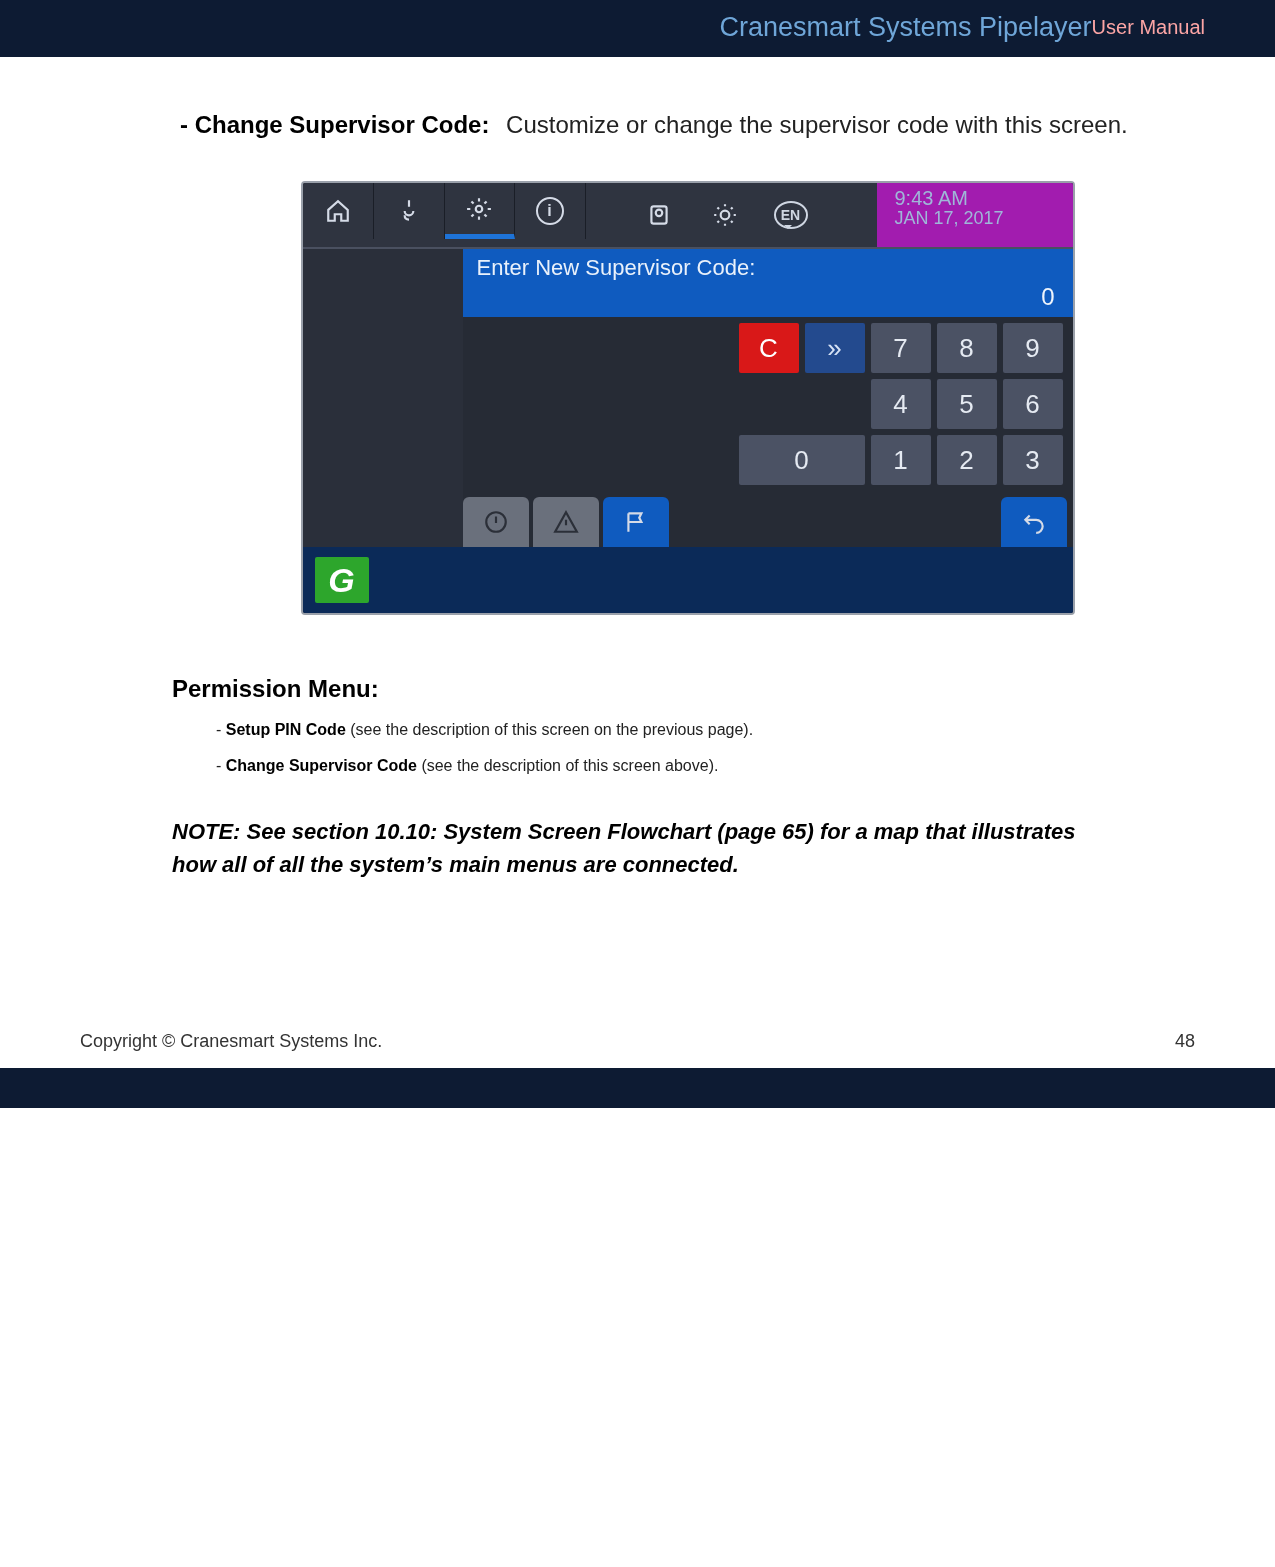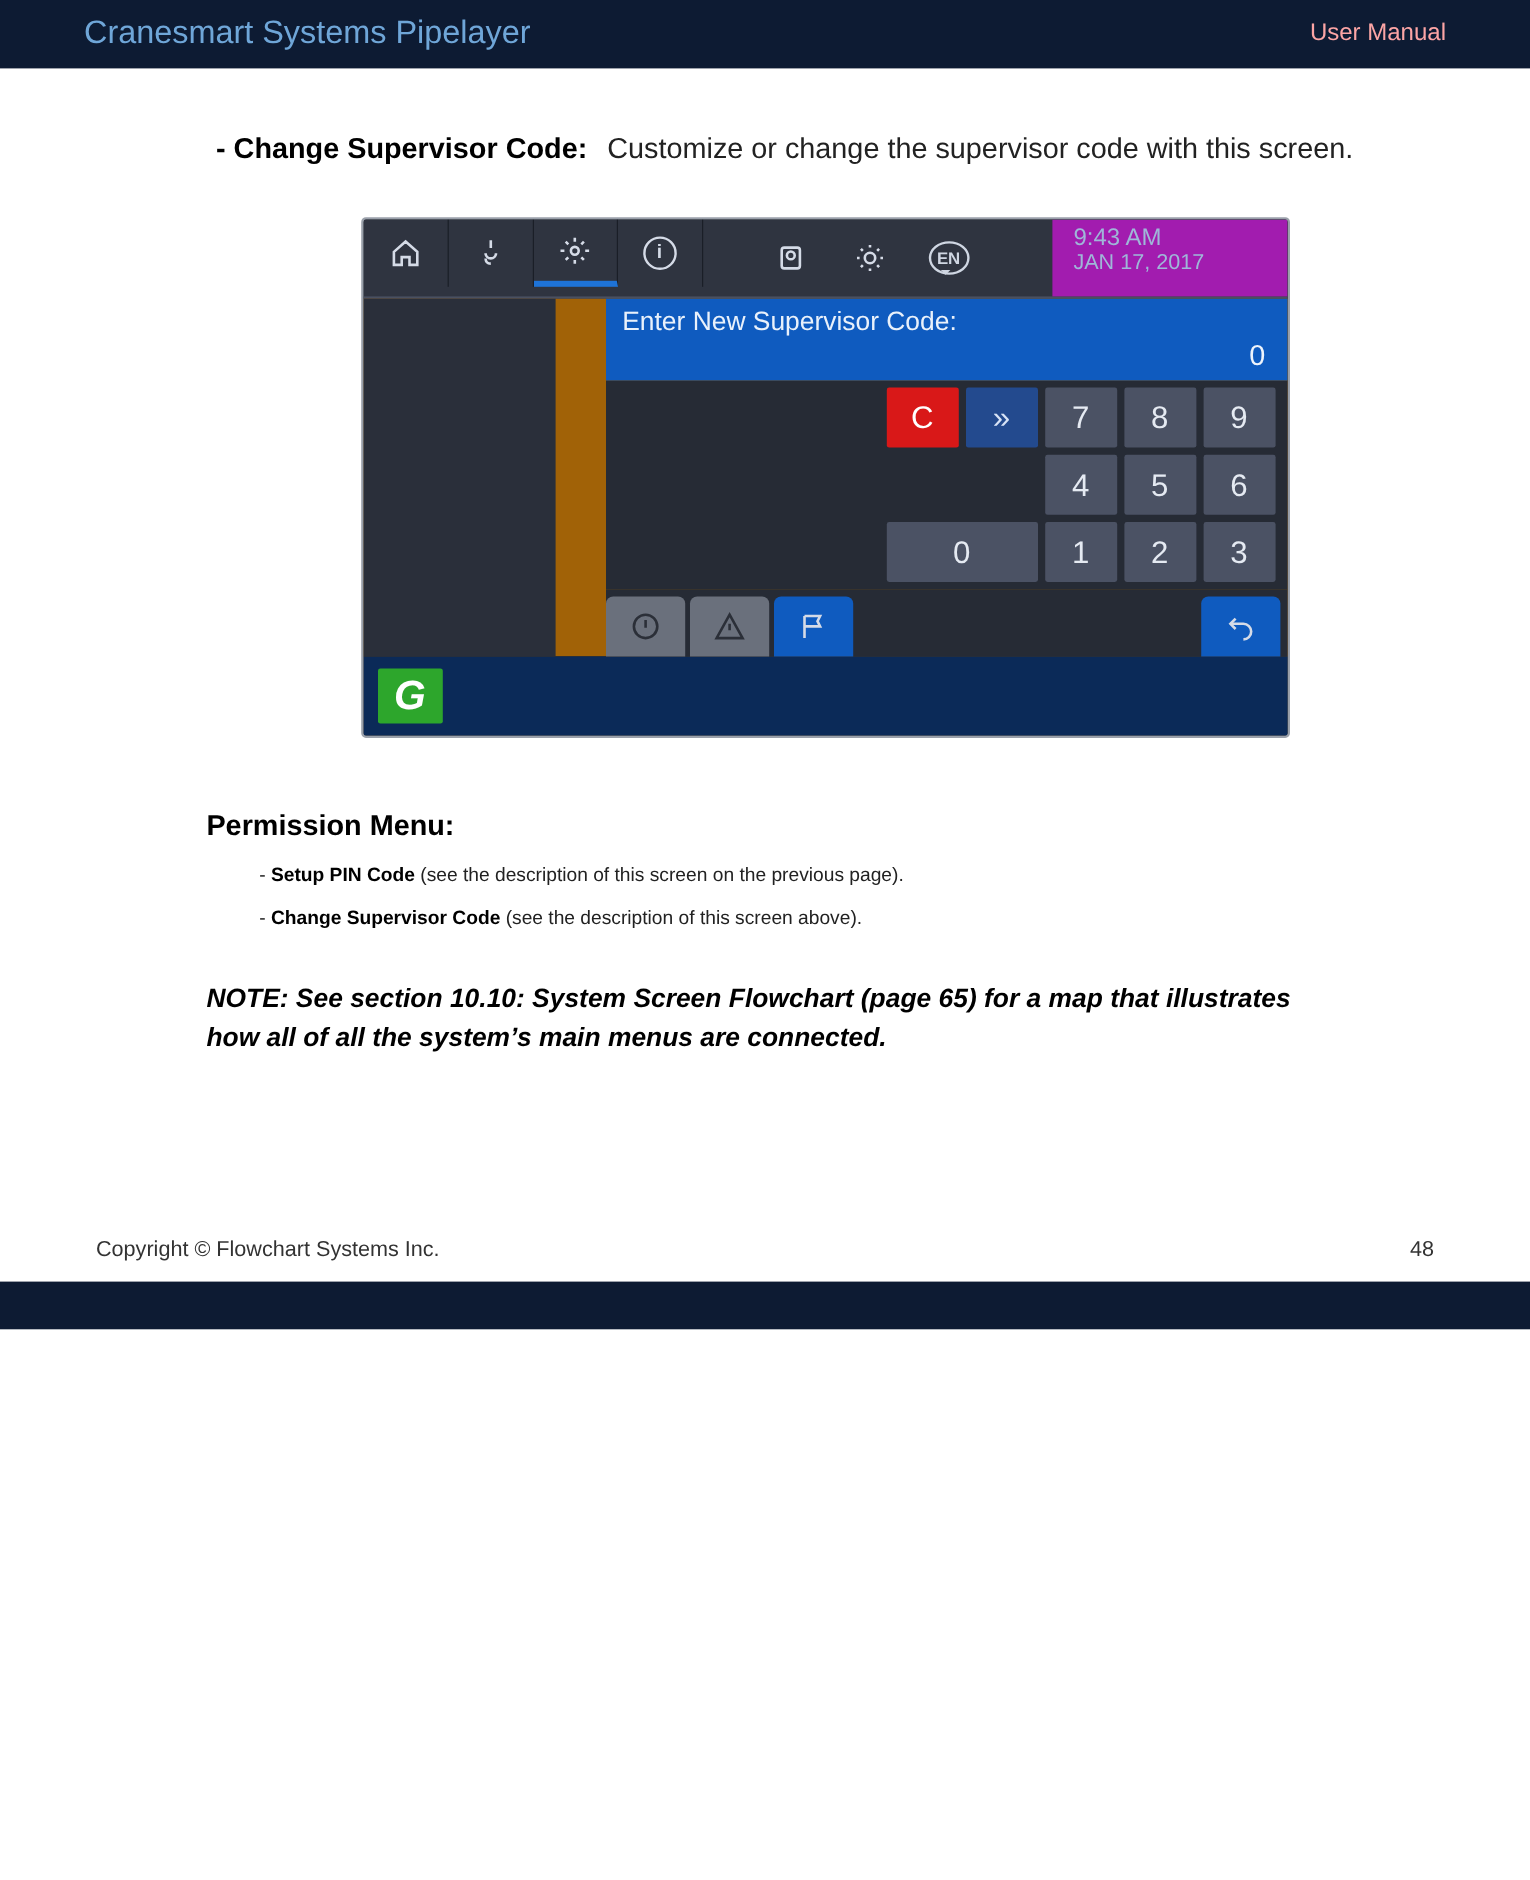--- a/index.html
+++ b/index.html
@@ -6,21 +6,21 @@
     margin: 0;
     font-family: "Segoe UI", Arial, sans-serif;
     background: #fff;
     color: #222;
     width: 1275px;
   }
   .top-bar {
     background: #0d1b33;
     color: #9bbfe0;
     display: flex;
-    justify-content: space-between;
+    justify-content: flex-end;
     align-items: center;
     padding: 12px 70px 14px 70px;
     font-size: 27px;
   }
   .top-bar .left { color: #6fa6d8; }
   .top-bar .right { color: #fca5a5; font-size: 20px; }
   .page-body {
     padding: 50px 80px 0 180px;
   }
   .intro-line { font-size: 24px; line-height: 1.5; margin-bottom: 38px; }
@@ -83,22 +83,21 @@
     font-weight: 400;
     line-height: 1.1;
     min-width: 160px;
     text-align: left;
   }
   .dev-top .clock .date { color: #9fb7d8; font-size: 18px; }
 
   .dev-middle {
     display: flex;
     min-height: 250px;
-    background: #a16207;
-    gap: 42px;
+    background: #701a75;
   }
   .dev-middle .lpad { width: 160px; background:#2a2f3a; }
   .dev-middle .pad-area { flex: 1; padding: 0; }
   .prompt-bar {
     background: #0f5bbf;
     color: #e9f1fb;
     font-size: 22px;
     padding: 6px 14px 36px 14px;
     position: relative;
   }
@@ -309,16 +308,16 @@
     - <span class="b">Setup PIN Code</span><span> (see the description of this screen on the previous page).</span>
   </div>
   <div class="perm-item">
     - <span class="b">Change Supervisor Code</span><span> (see the description of this screen above).</span>
   </div>
 
   <div class="note">NOTE: See section 10.10: System Screen Flowchart (page 65) for a map that illustrates how all of all the system’s main menus are connected.</div>
 </div>
 
 <div class="footer">
-  <div>Copyright © Flowchart Systems Inc.</div>
+  <div>Copyright © Cranesmart Systems Inc.</div>
   <div>48</div>
 </div>
 <div class="bottom-bar"></div>
 
 </body></html>

